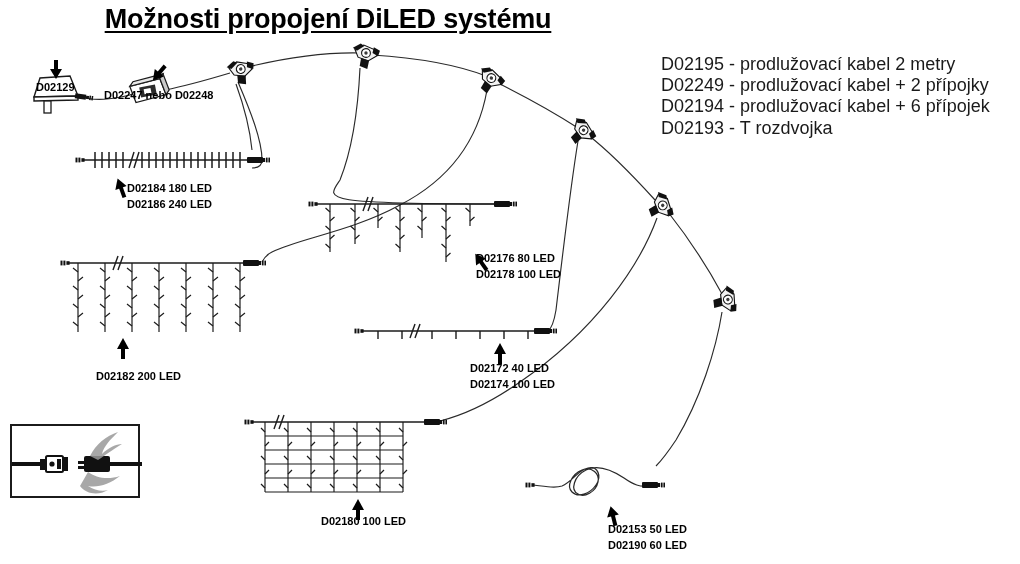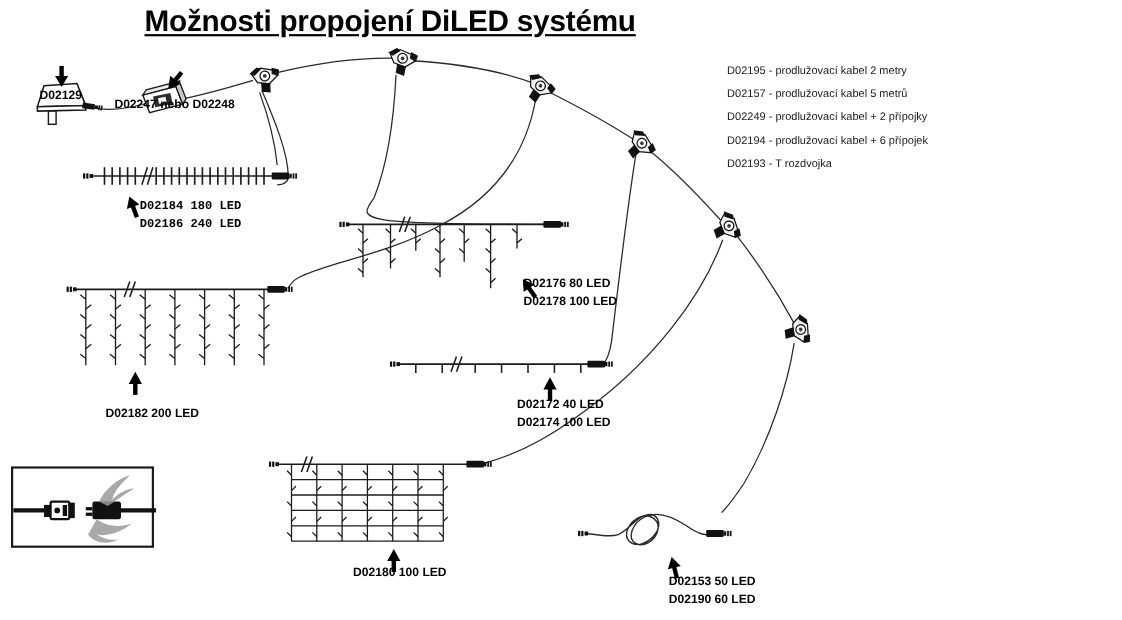--- a/index.html
+++ b/index.html
@@ -24,37 +24,37 @@
     left: 0;
     top: 0;
     width: 1020px;
     height: 564px;
   }
   .title {
     position: absolute;
     left: 78px;
     top: 4px;
     width: 500px;
-    text-align: right;
+    text-align: center;
     font-size: 27px;
     font-weight: bold;
     letter-spacing: -0.2px;
     color: #000000;
     text-decoration: underline;
     text-underline-offset: 3px;
     white-space: nowrap;
   }
   .legend {
     position: absolute;
     left: 661px;
     top: 54px;
     width: 352px;
   }
   .legend-line {
-    font-size: 10px;
+    font-size: 18px;
     line-height: 21.2px;
     color: #1a1a1a;
     white-space: nowrap;
   }
   .lbl {
     position: absolute;
     font-size: 11px;
     font-weight: bold;
     color: #000000;
     white-space: nowrap;
@@ -436,21 +436,21 @@
       <g transform="translate(613,516) rotate(-14)">
         <rect x="-2" y="-2" width="4" height="12"></rect>
         <path d="M -6,0 L 6,0 L 0,-10 Z"></path>
       </g>
     </g>
   </svg>
 
   <div class="lbl" style="left:36px; top:52px;margin-top:28px;">D02129</div>
   <div class="lbl" style="left:104px; top:56px;margin-top:32px;">D02247 nebo D02248</div>
 
-  <div class="lbl-multi" style="left:127px; top:181px;font-family:Liberation Mono, monospace;">
+  <div class="lbl-multi" style="left:127px; top:181px;">
     <div class="lbl-row">D02184 180 LED</div>
     <div class="lbl-row">D02186 240 LED</div>
   </div>
 
   <div class="lbl" style="left:78px; top:369px;padding-left:18px;">D02182 200 LED</div>
 
   <div class="lbl-multi" style="left:476px; top:251px;">
     <div class="lbl-row">D02176   80 LED</div>
     <div class="lbl-row">D02178 100 LED</div>
   </div>
@@ -462,21 +462,20 @@
 
   <div class="lbl" style="left:321px; top:514px;">D02180 100 LED</div>
 
   <div class="lbl-multi" style="left:608px; top:522px;">
     <div class="lbl-row">D02153 50 LED</div>
     <div class="lbl-row">D02190 60 LED</div>
   </div>
 
   <div class="legend">
     <div class="legend-line">D02195 - prodlužovací kabel 2 metry</div>
-    <div class="legend-line">D02157 - prodlužovací kabel 5 metrů</div>
     <div class="legend-line">D02249 - prodlužovací kabel + 2 přípojky</div>
     <div class="legend-line">D02194 - prodlužovací kabel + 6 přípojek</div>
     <div class="legend-line">D02193 - T rozdvojka</div>
   </div>
 
   <div class="inset-box">
     <svg class="inset-svg" viewBox="0 0 130 74">
 
       <line x1="0" y1="38" x2="30" y2="38" stroke="#111" stroke-width="4"></line>
       <g>

